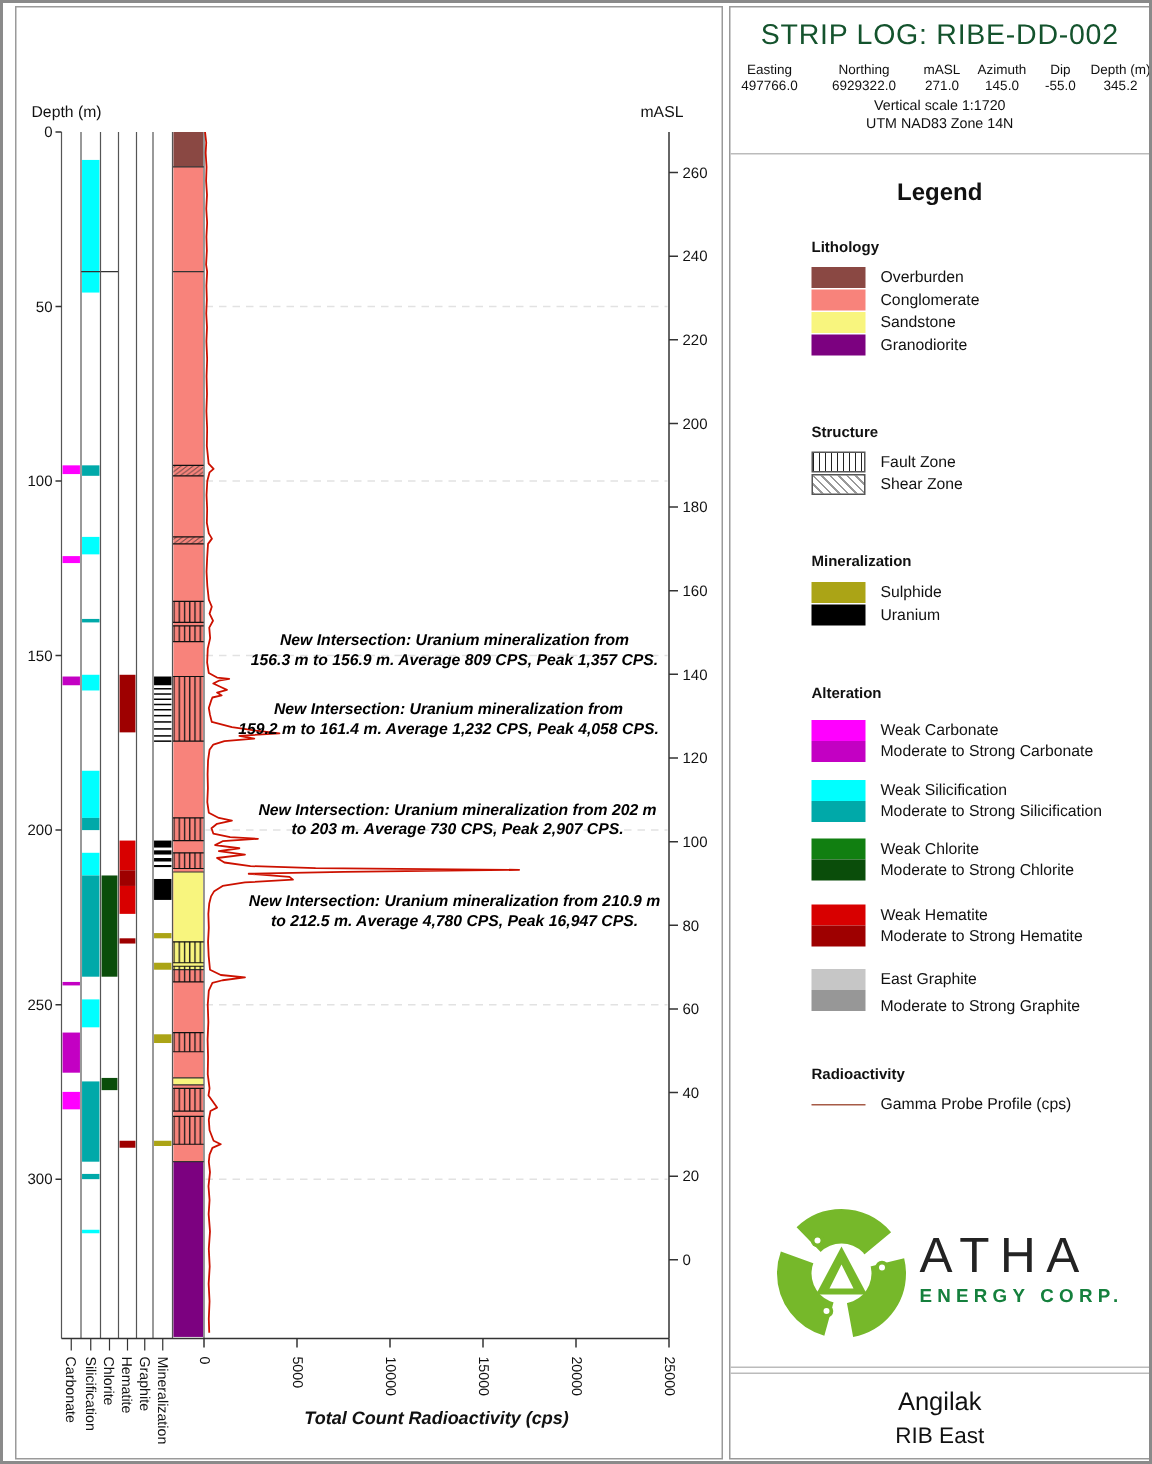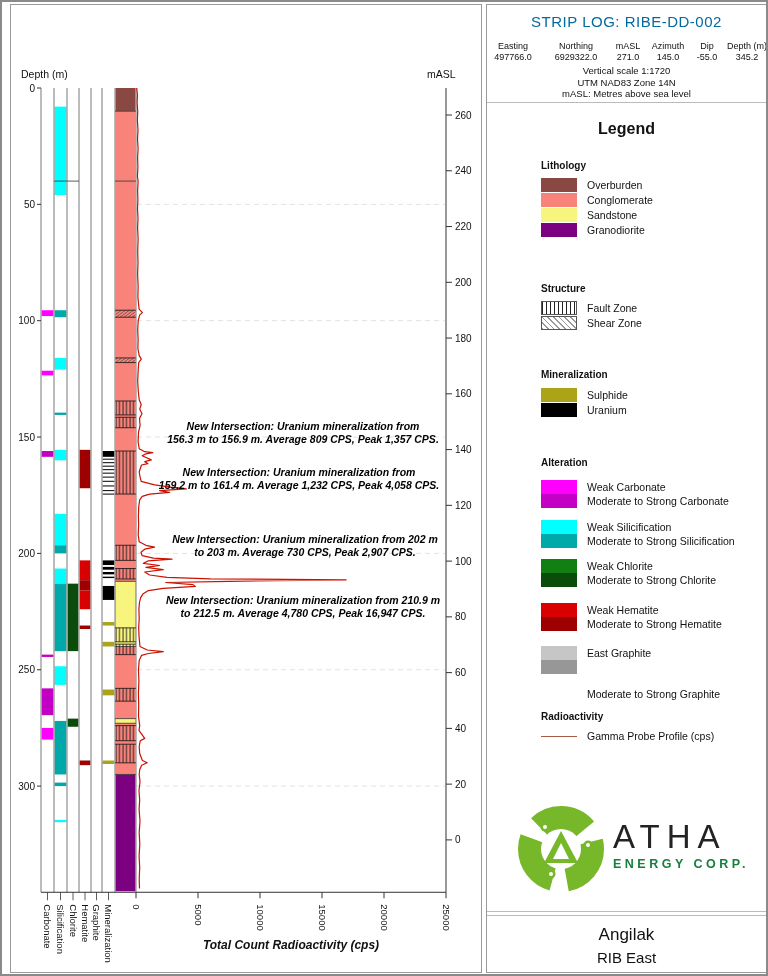--- a/index.html
+++ b/index.html
@@ -3,21 +3,21 @@
 <meta charset="utf-8">
 <style>
   html,body{margin:0;padding:0;background:#fff;font-family:"Liberation Sans",sans-serif;color:#111;}
   .page{position:relative;width:768px;height:976px;background:#fff;border:2px solid #8a8a8a;box-sizing:border-box;overflow:hidden;}
   .panel{position:absolute;background:#fff;border:1px solid #9a9a9a;box-sizing:border-box;}
   #left-panel{left:8px;top:2px;width:472px;height:969px;}
   #right-panel{left:484px;top:2px;width:281px;height:969px;}
   #striplog{position:absolute;left:0;top:0;}
   .abs{position:absolute;}
   .ctr{text-align:center;width:100%;}
-  .rp-title{font-size:15px;letter-spacing:0.5px;color:#0369a1;}
+  .rp-title{font-size:19px;letter-spacing:0.5px;color:#14532d;}
   .coord-grid{display:grid;grid-template-columns:58px 68px 36px 44px 34px 46px;font-size:9px;line-height:11px;text-align:center;left:-3px;width:287px;}
   .scale-lines{font-size:9.5px;line-height:11.5px;}
   .hline{position:absolute;left:0;width:100%;border-top:1px solid #bbb;}
   .legend-title{font-size:16px;font-weight:bold;}
   .sec-head{font-size:10px;font-weight:bold;}
   .sw{position:absolute;width:36px;}
   .sw-label{position:absolute;left:100px;font-size:10.5px;white-space:nowrap;}
   .pat-fault{background:repeating-linear-gradient(90deg,#222 0 1px,#fff 1px 4px);border:1px solid #555;box-sizing:border-box;}
   .pat-shear{background:repeating-linear-gradient(45deg,#999 0 1px,#fff 1px 4px);border:1px solid #555;box-sizing:border-box;}
   .half{width:100%;height:14px;}
@@ -268,21 +268,20 @@
       <div>6929322.0</div>
       <div>271.0</div>
       <div>145.0</div>
       <div>-55.0</div>
       <div>345.2</div>
     </div>
 
     <div class="abs ctr scale-lines" style="top:60px;">
       <div>Vertical scale 1:1720</div>
       <div>UTM NAD83 Zone 14N</div>
-      <div>mASL: Metres above sea level</div>
     </div>
 
     <div class="hline" style="top:97px;"></div>
 
     <div class="abs ctr legend-title" style="top:115px;">Legend</div>
 
     <div class="abs sec-head" style="left:54px;top:155px;">Lithology</div>
     <div class="abs sw" style="left: 54px; top: 173px; height: 14px; background: rgb(138, 72, 67);"></div>
     <div class="sw-label" style="top:174px;">Overburden</div>
     <div class="abs sw" style="left: 54px; top: 188px; height: 14px; background: rgb(248, 131, 123);"></div>
@@ -328,21 +327,21 @@
           <div class="half" style="background:#d80000"></div>
           <div class="half" style="background:#9e0000"></div>
         </div>
         <div class="sw-label" style="top: 599px;">Weak Hematite</div>
         <div class="sw-label" style="top: 613px;">Moderate to Strong Hematite</div>
         <div class="abs sw" style="left: 54px; top: 641px; height: 28px;">
           <div class="half" style="background:#c6c6c6"></div>
           <div class="half" style="background:#979797"></div>
         </div>
         <div class="sw-label" style="top: 642px;">East Graphite</div>
-        <div class="sw-label" style="top: 683px;">Moderate to Strong Graphite</div>
+        <div class="sw-label" style="top: 660px;">Moderate to Strong Graphite</div>
       </div>
 
     <div class="abs sec-head" style="left:54px;top:706px;">Radioactivity</div>
     <div class="abs gamma-line" style="left:54px;top:731px;"></div>
     <div class="sw-label" style="top:725px;">Gamma Probe Profile (cps)</div>
 
     <div class="abs" style="left:28px;top:798px;">
       <svg width="92" height="92" viewBox="0 0 92 92">
         <g fill="none" stroke="#76b82a">
           <circle cx="46" cy="46" r="31" stroke-width="24" stroke-dasharray="51 14" stroke-dashoffset="8"></circle>

